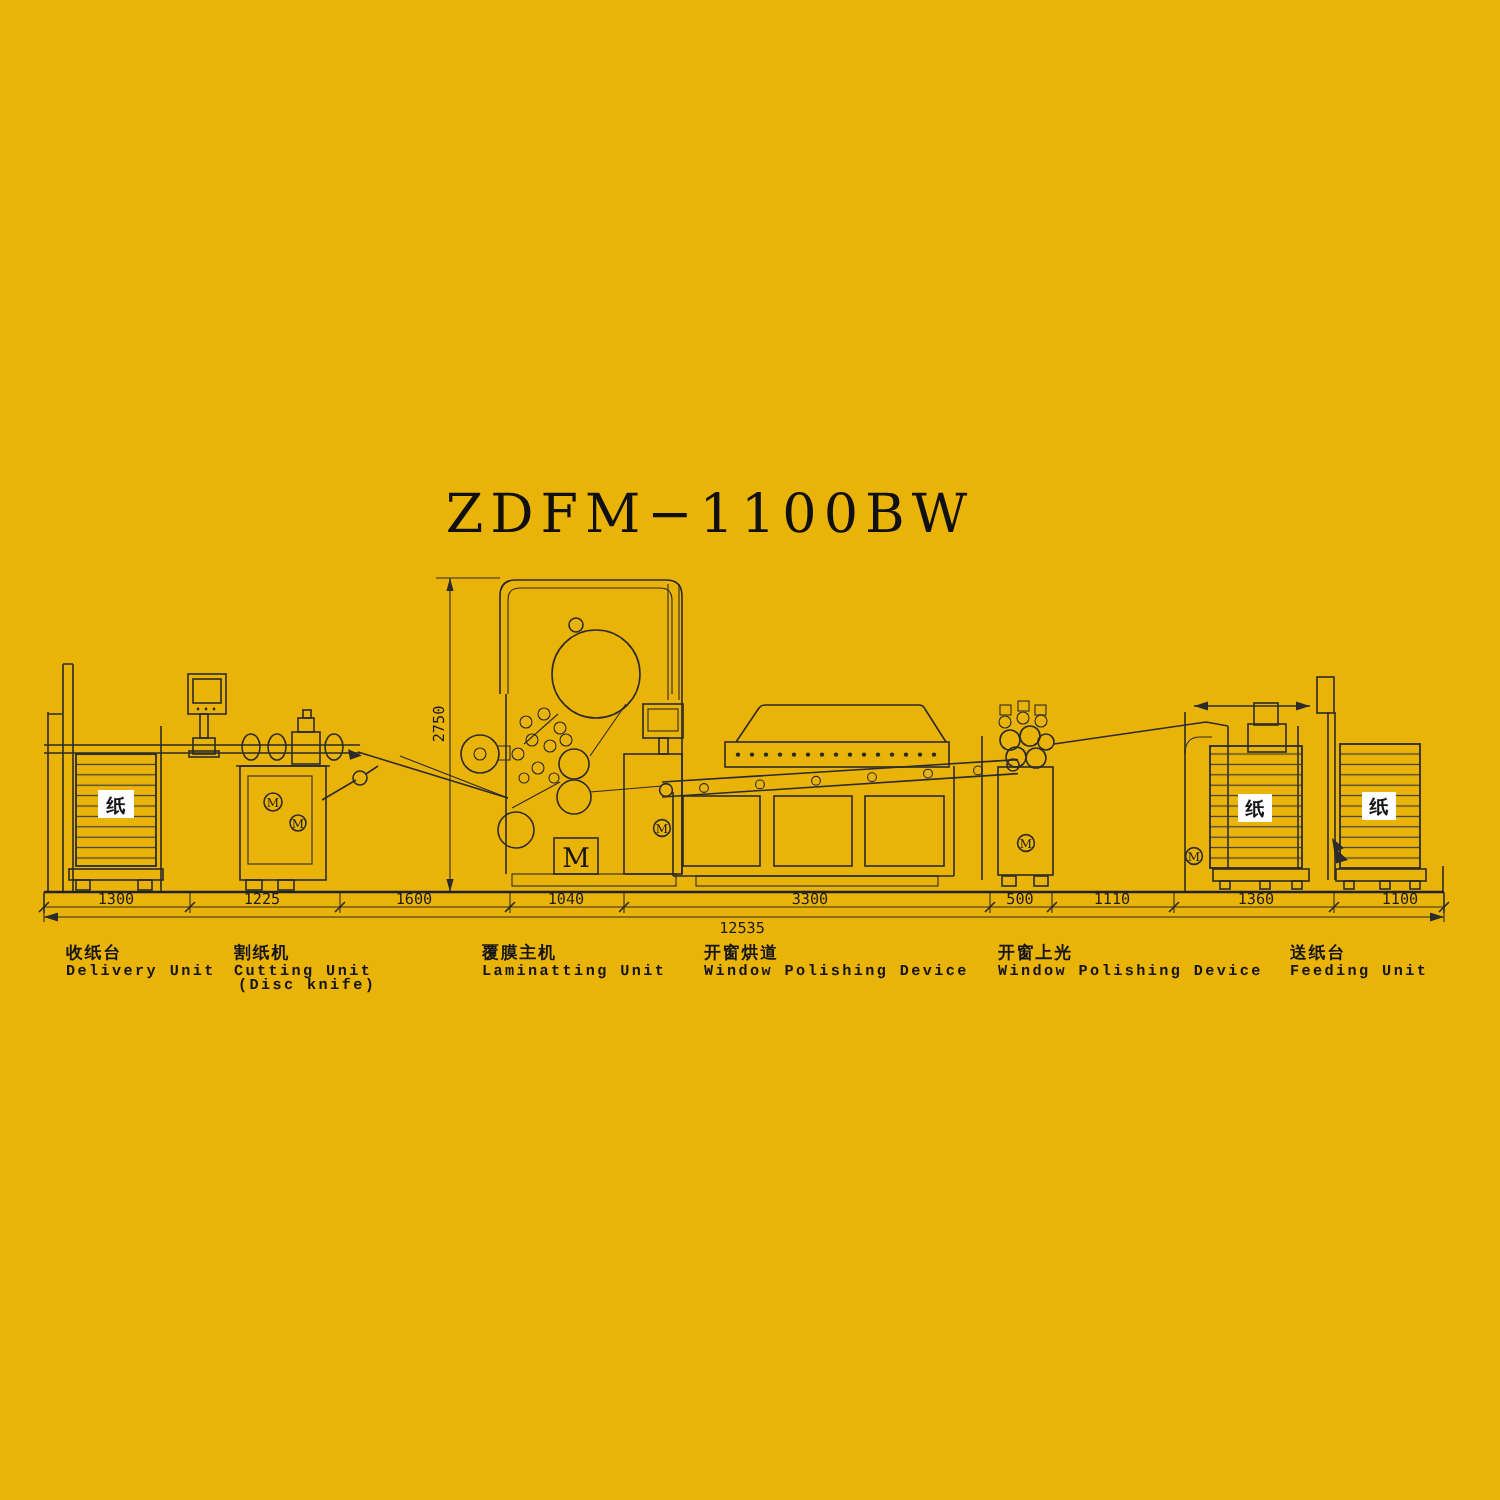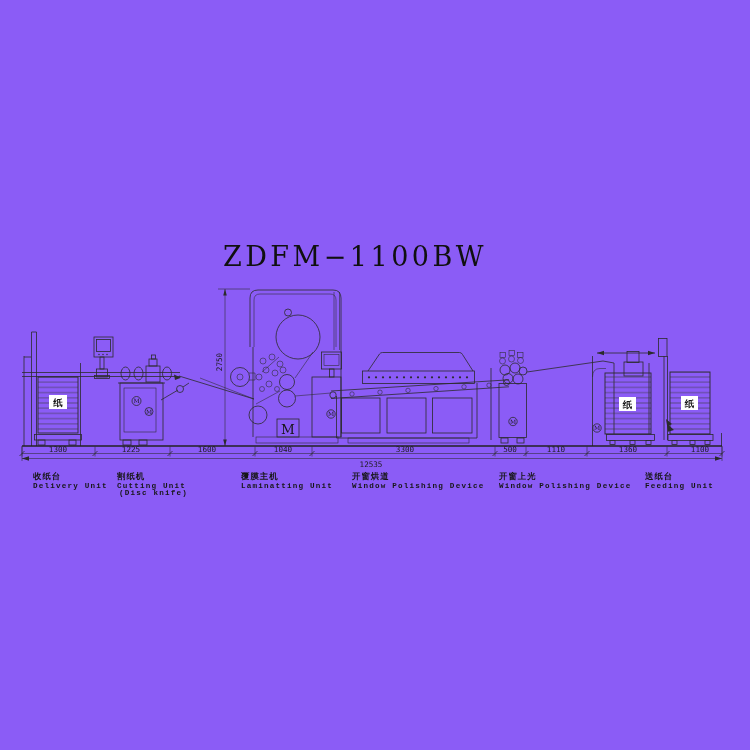--- a/index.html
+++ b/index.html
@@ -1,16 +1,16 @@
 <!DOCTYPE html>
 <html><head>
 <meta charset="utf-8">
 <style>
   html,body{margin:0;padding:0;background:#ffffff;}
-  #stage{position:relative;width:750px;height:750px;background:#8b5cf6;overflow:hidden;
+  #stage{position:relative;width:750px;height:750px;background:#eab308;overflow:hidden;
          font-family:"Liberation Sans",sans-serif;}
   svg{position:absolute;left:0;top:0;}
   .ln{stroke:#2b2b2b;stroke-width:.8;fill:none;}
   .thin{stroke:#2b2b2b;stroke-width:.55;fill:none;}
   .thick{stroke:#222;stroke-width:1.3;fill:none;}
   .blk{fill:#2b2b2b;stroke:none;}
   .hatchbox{fill:url(#hatch);stroke:#2b2b2b;stroke-width:.9;}
   text{fill:#161616;}
   .title-txt{font-family:"DejaVu Serif",serif;font-size:27px;letter-spacing:3.5px;fill:#101010;}
   .dim-txt{font-family:"DejaVu Sans Mono",monospace;font-size:7.6px;fill:#1c1c1c;}

